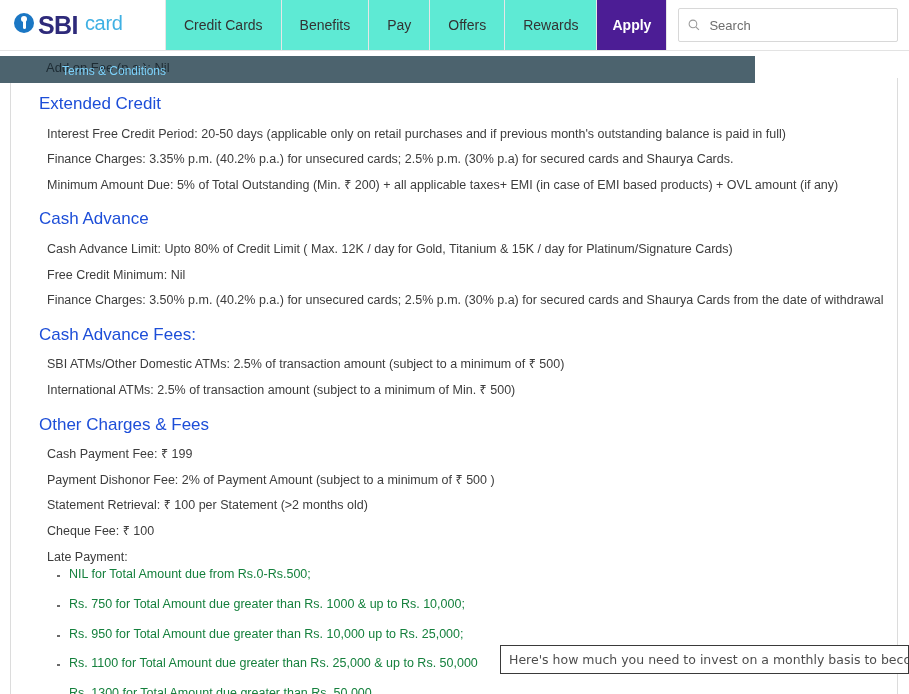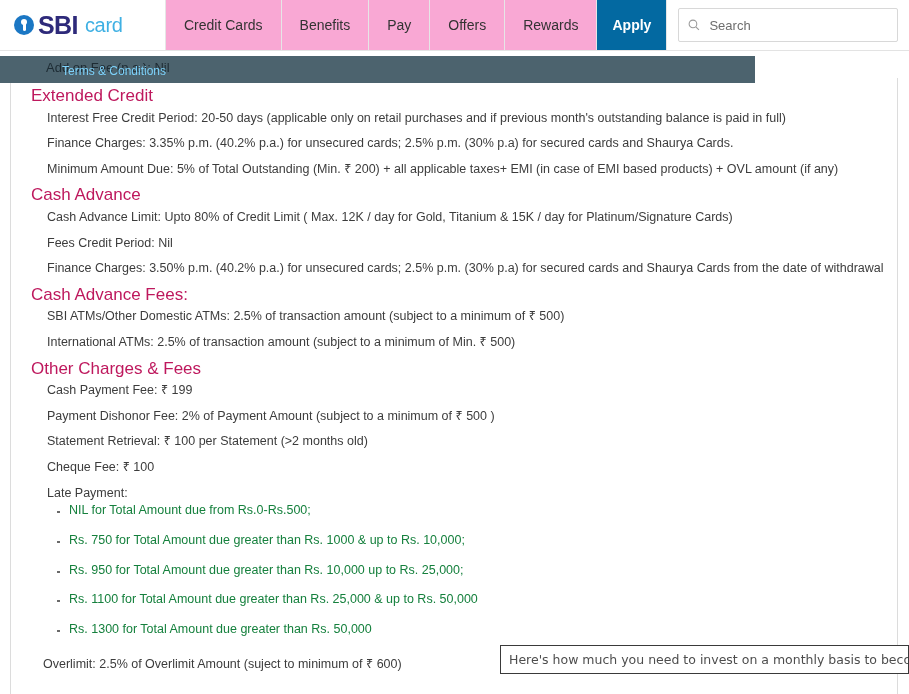--- a/index.html
+++ b/index.html
@@ -35,21 +35,21 @@
   .logo-cell {
     width: 166px;
     display: flex;
     align-items: center;
     padding-left: 14px;
     border-right: 1px solid #e6e6e6;
     flex: 0 0 166px;
   }
   .logo-wrap {
     display: flex;
-    align-items: center;
+    align-items: flex-start;
     gap: 4px;
   }
   .logo-mark {
     width: 20px; height: 20px;
     border-radius: 50%;
     background: #1b77c4;
     position: relative;
     flex: 0 0 20px;
   }
   .logo-mark::before {
@@ -87,30 +87,30 @@
   .nav-item {
     display: flex;
     align-items: center;
     justify-content: center;
     padding: 0 18px;
     font-size: 14px;
     color: #333333;
     border-right: 1px solid #e6e6e6;
     white-space: nowrap;
     cursor: pointer;
-    background: #f9a8d4;
+    background: #5eead4;
   }
 
   .apply-btn {
     display: flex;
     align-items: center;
     justify-content: center;
     width: 70px;
     flex: 0 0 70px;
-    background: #0369a1;
+    background: #4c1d95;
     color: #ffffff;
     font-size: 14px;
     font-weight: bold;
     cursor: pointer;
     border-right: 1px solid #e6e6e6;
   }
 
   .search-cell {
     flex: 1 1 auto;
     display: flex;
@@ -190,23 +190,23 @@
     z-index: 10;
   }
 
   .doc {
     padding: 0 12px 0 16px;
   }
 
   .section-heading {
     font-size: 17px;
     font-weight: normal;
-    color: #be185d;
+    color: #1d4ed8;
     line-height: 1.15;
-    margin: 4px;
+    margin: 12px;
     padding: 4px 0 1px 0;
   }
 
   .para {
     font-size: 12.5px;
     color: #3c3c3c;
     line-height: 1.25;
     margin: 0;
     padding: 0 0 0 20px;
   }
@@ -315,21 +315,21 @@
   <div class="content-frame">
     <div class="doc">
 
       <h2 class="section-heading">Extended Credit</h2>
       <p class="para">Interest Free Credit Period: 20-50 days (applicable only on retail purchases and if previous month's outstanding balance is paid in full)</p>
       <p class="para">Finance Charges: 3.35% p.m. (40.2% p.a.) for unsecured cards; 2.5% p.m. (30% p.a) for secured cards and Shaurya Cards.</p>
       <p class="para">Minimum Amount Due: 5% of Total Outstanding (Min. ₹ 200) + all applicable taxes+ EMI (in case of EMI based products) + OVL amount (if any)</p>
 
       <h2 class="section-heading">Cash Advance</h2>
       <p class="para">Cash Advance Limit: Upto 80% of Credit Limit ( Max. 12K / day for Gold, Titanium &amp; 15K / day for Platinum/Signature Cards)</p>
-      <p class="para">Fees Credit Period: Nil</p>
+      <p class="para">Free Credit Minimum: Nil</p>
       <p class="para">Finance Charges: 3.50% p.m. (40.2% p.a.) for unsecured cards; 2.5% p.m. (30% p.a) for secured cards and Shaurya Cards from the date of withdrawal</p>
 
       <h2 class="section-heading">Cash Advance Fees:</h2>
       <p class="para">SBI ATMs/Other Domestic ATMs: 2.5% of transaction amount (subject to a minimum of ₹ 500)</p>
       <p class="para">International ATMs: 2.5% of transaction amount (subject to a minimum of Min. ₹ 500)</p>
 
       <h2 class="section-heading">Other Charges &amp; Fees</h2>
       <p class="para">Cash Payment Fee: ₹ 199</p>
       <p class="para">Payment Dishonor Fee: 2% of Payment Amount (subject to a minimum of  ₹ 500 )</p>
       <p class="para">Statement Retrieval: ₹ 100 per Statement (&gt;2 months old)</p>

